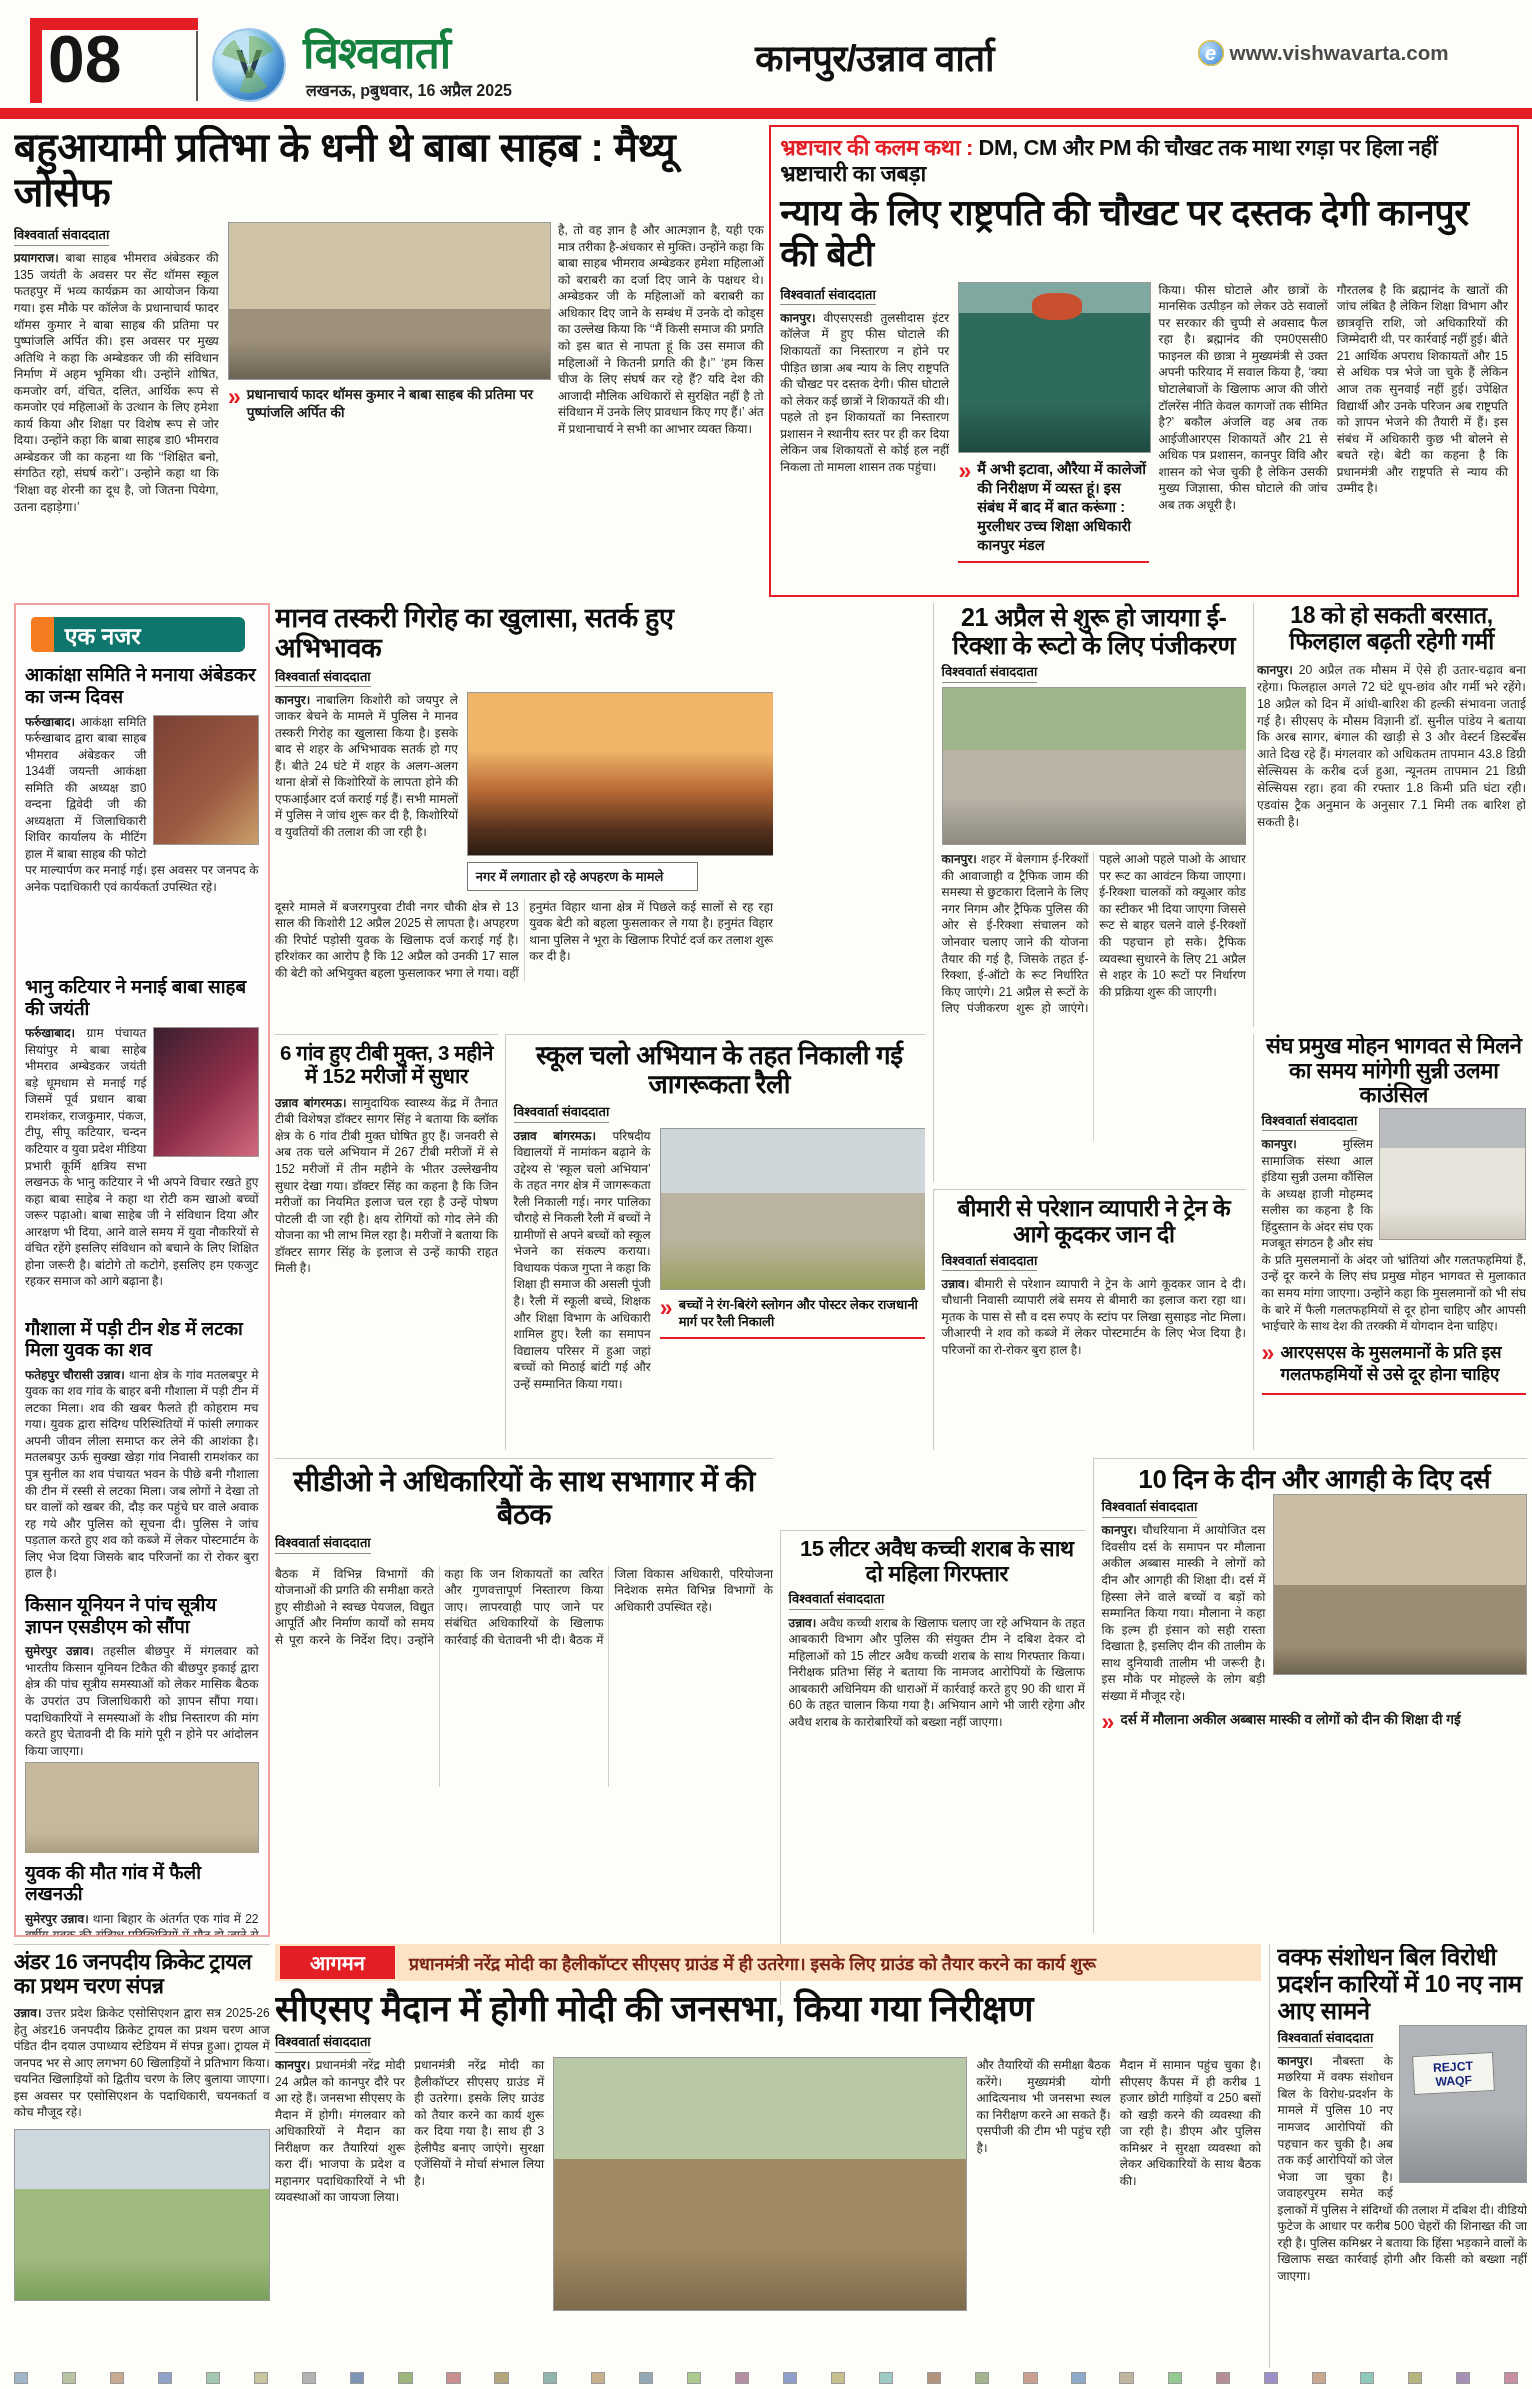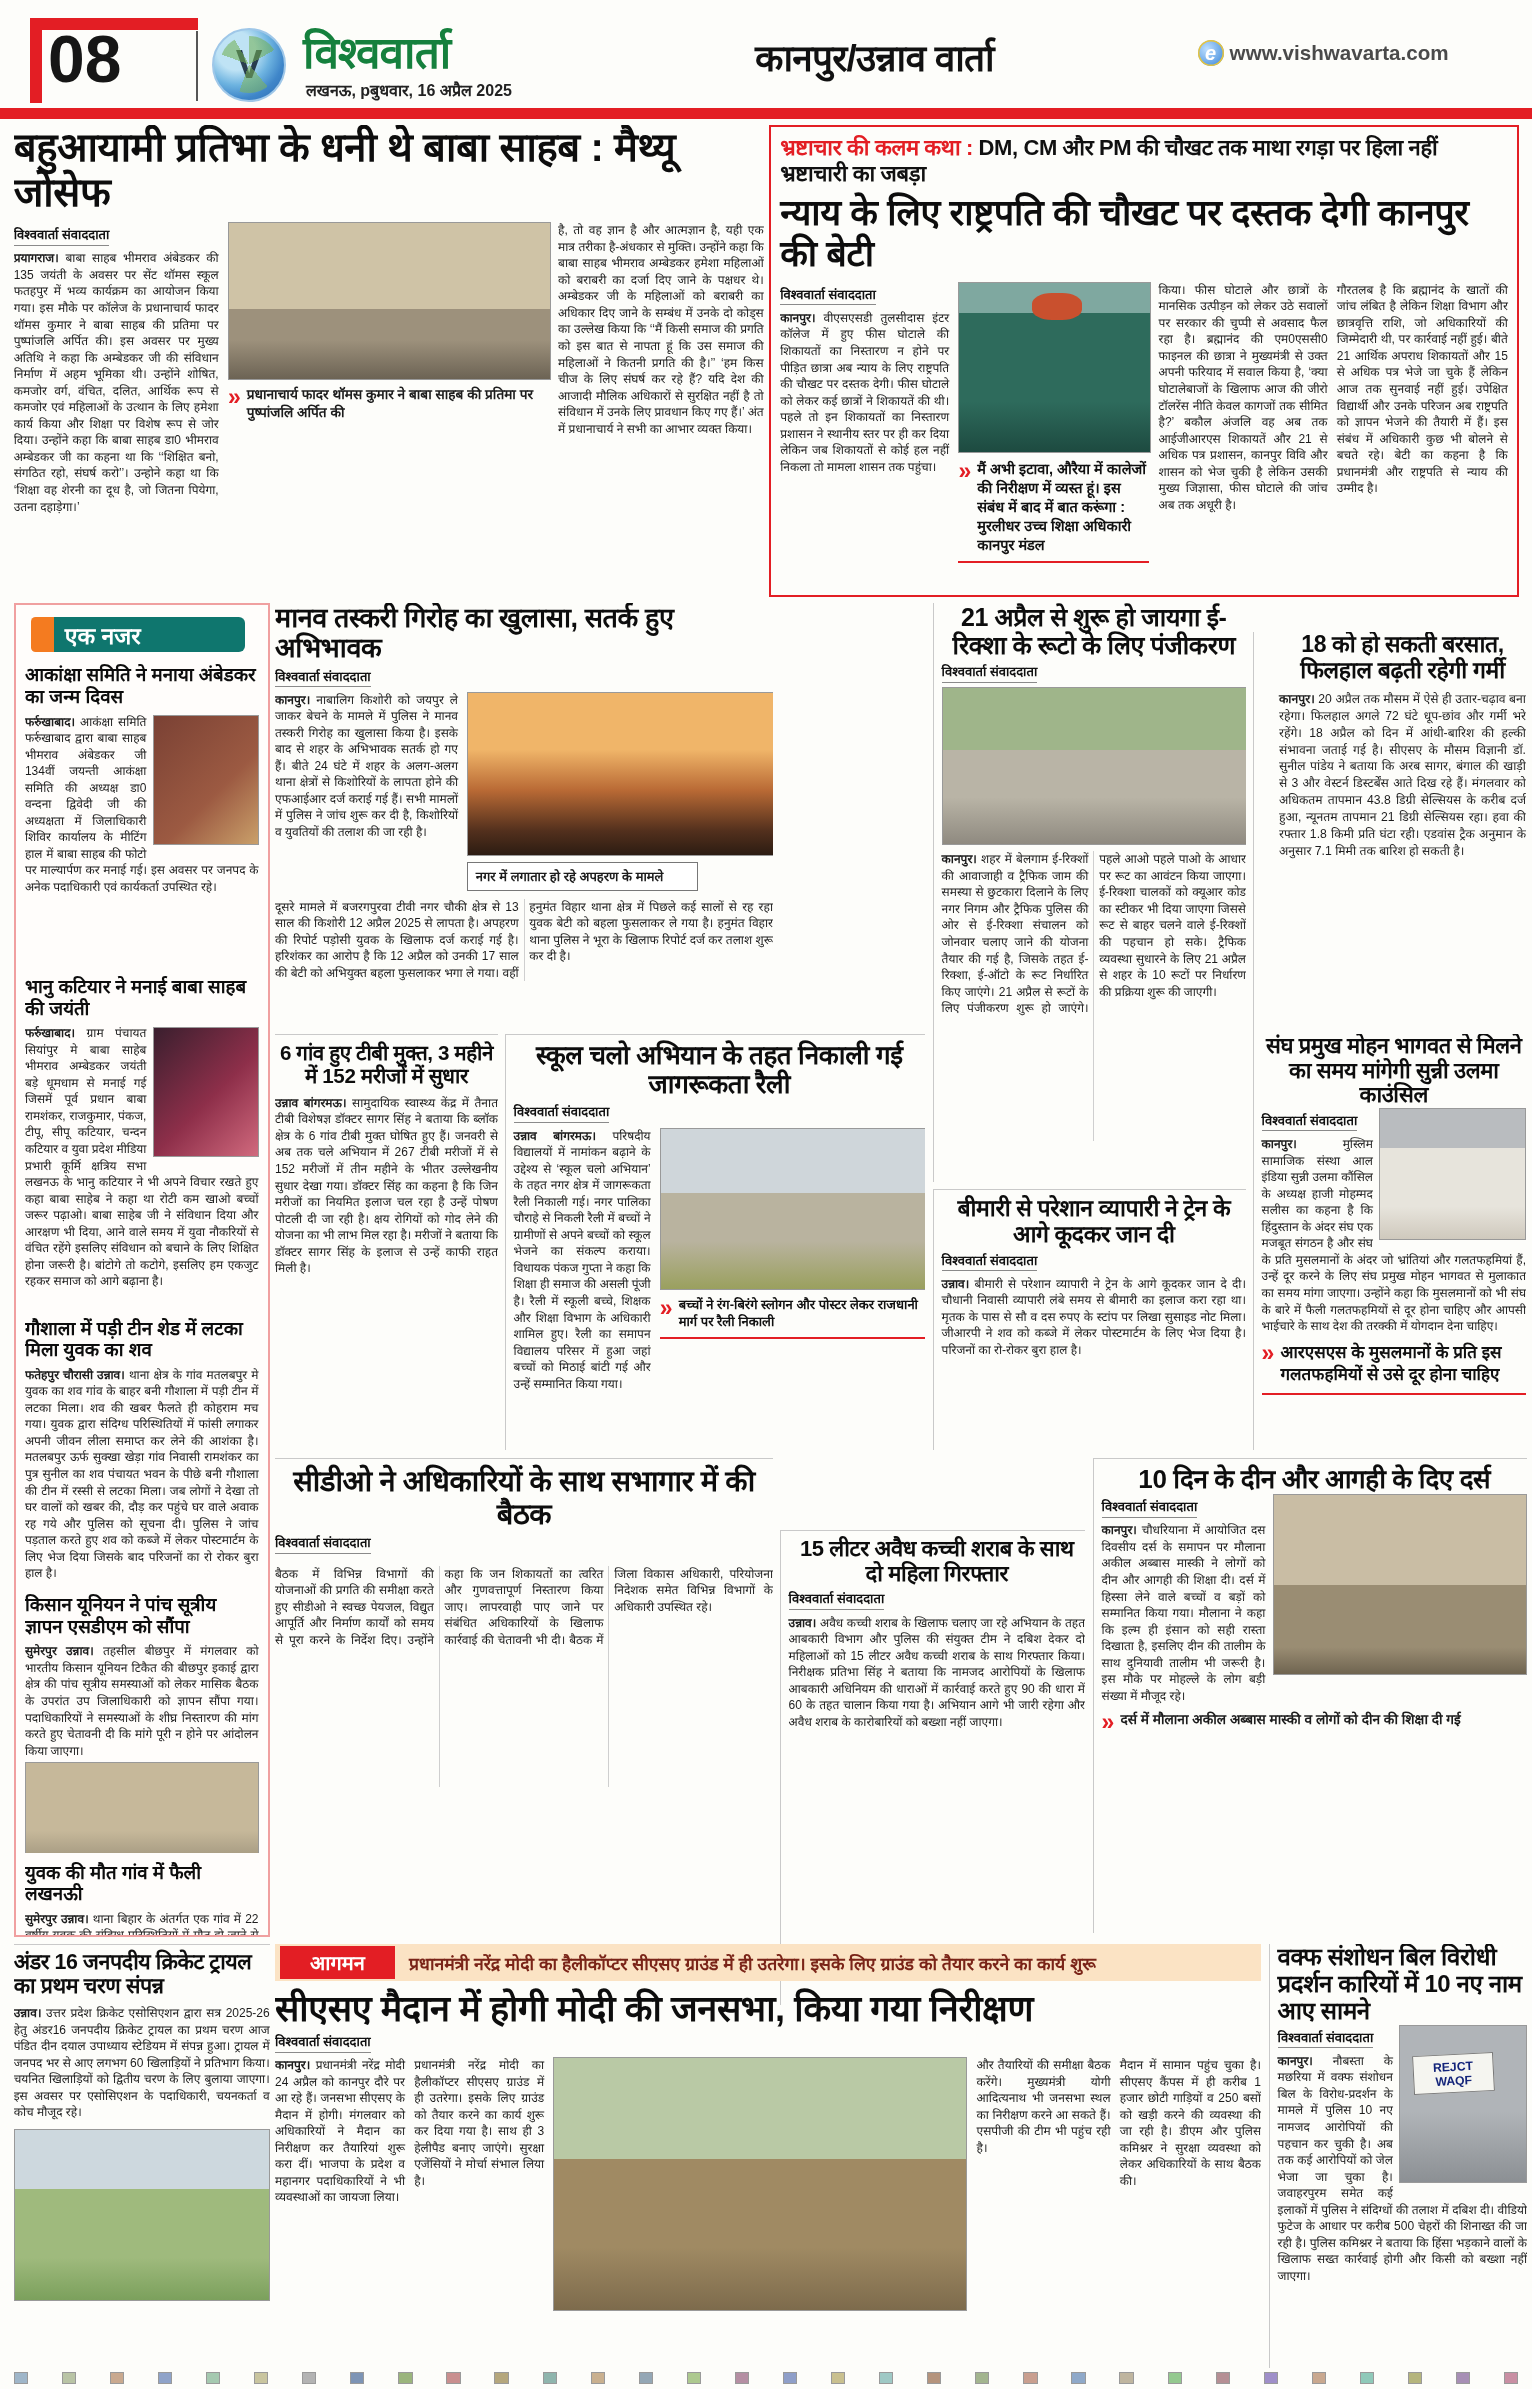--- a/index.html
+++ b/index.html
@@ -195,21 +195,21 @@
     <p class="body cols2" style="margin-top:7.6px;">दूसरे मामले में बजरगपुरवा टीवी नगर चौकी क्षेत्र से 13 साल की किशोरी 12 अप्रैल 2025 से लापता है। अपहरण की रिपोर्ट पड़ोसी युवक के खिलाफ दर्ज कराई गई है। हरिशंकर का आरोप है कि 12 अप्रैल को उनकी 17 साल की बेटी को अभियुक्त बहला फुसलाकर भगा ले गया। वहीं हनुमंत विहार थाना क्षेत्र में पिछले कई सालों से रह रहा युवक बेटी को बहला फुसलाकर ले गया है। हनुमंत विहार थाना पुलिस ने भूरा के खिलाफ रिपोर्ट दर्ज कर तलाश शुरू कर दी है।</p>
   </section>
 
   <section class="art bl" id="a5" style="left:933px;top:603px;width:313px;height:579px;padding-left:7.6px;box-sizing:border-box;">
     <h1 class="hl hl-c" style="font-size:25px;">21 अप्रैल से शुरू हो जायगा ई-रिक्शा के रूटो के लिए पंजीकरण</h1>
     <span class="byline">विश्ववार्ता संवाददाता</span>
     <div class="photo ph-a5" style="width:100%;height:156px;margin-bottom:6.1px;"></div>
     <p class="body cols2" style="height:290px;"><span class="city">कानपुर।</span> <span>शहर में बेलगाम ई-रिक्शों की आवाजाही व ट्रैफिक जाम की समस्या से छुटकारा दिलाने के लिए नगर निगम और ट्रैफिक पुलिस की ओर से ई-रिक्शा संचालन को जोनवार चलाए जाने की योजना तैयार की गई है, जिसके तहत ई-रिक्शा, ई-ऑटो के रूट निर्धारित किए जाएंगे। 21 अप्रैल से रूटों के लिए पंजीकरण शुरू हो जाएंगे। पहले आओ पहले पाओ के आधार पर रूट का आवंटन किया जाएगा। ई-रिक्शा चालकों को क्यूआर कोड का स्टीकर भी दिया जाएगा जिससे रूट से बाहर चलने वाले ई-रिक्शों की पहचान हो सके। ट्रैफिक व्यवस्था सुधारने के लिए 21 अप्रैल से शहर के 10 रूटों पर निर्धारण की प्रक्रिया शुरू की जाएगी।</span></p>
   </section>
 
-  <section class="art bl" id="a6" style="left:1253px;top:603px;width:273px;height:424px;padding-left:25px;box-sizing:border-box;margin-top:29px;">
+  <section class="art bl" id="a6" style="left:1253px;top:603px;width:273px;height:424px;padding-left:3px;box-sizing:border-box;">
     <h1 class="hl hl-c" style="font-size:23px;">18 को हो सकती बरसात, फिलहाल बढ़ती रहेगी गर्मी</h1>
     <p class="body" style="margin-top:7.6px;font-size:12.2px;"><span class="city">कानपुर।</span> <span>20 अप्रैल तक मौसम में ऐसे ही उतार-चढ़ाव बना रहेगा। फिलहाल अगले 72 घंटे धूप-छांव और गर्मी भरे रहेंगे। 18 अप्रैल को दिन में आंधी-बारिश की हल्की संभावना जताई गई है। सीएसए के मौसम विज्ञानी डॉ. सुनील पांडेय ने बताया कि अरब सागर, बंगाल की खाड़ी से 3 और वेस्टर्न डिस्टर्बेंस आते दिख रहे हैं। मंगलवार को अधिकतम तापमान 43.8 डिग्री सेल्सियस के करीब दर्ज हुआ, न्यूनतम तापमान 21 डिग्री सेल्सियस रहा। हवा की रफ्तार 1.8 किमी प्रति घंटा रही। एडवांस ट्रैक अनुमान के अनुसार 7.1 मिमी तक बारिश हो सकती है।</span></p>
   </section>
 
   <section class="art bt" id="a7" style="left:275px;top:1034px;width:223px;height:416px;padding-top:6.1px;box-sizing:border-box;">
     <h1 class="hl hl-c" style="font-size:20.6px;">6 गांव हुए टीबी मुक्त, 3 महीने में 152 मरीजों में सुधार</h1>
     <p class="body" style="margin-top:7.6px;"><span class="city">उन्नाव बांगरमऊ।</span> <span>सामुदायिक स्वास्थ्य केंद्र में तैनात टीबी विशेषज्ञ डॉक्टर सागर सिंह ने बताया कि ब्लॉक क्षेत्र के 6 गांव टीबी मुक्त घोषित हुए हैं। जनवरी से अब तक चले अभियान में 267 टीबी मरीजों में से 152 मरीजों में तीन महीने के भीतर उल्लेखनीय सुधार देखा गया। डॉक्टर सिंह का कहना है कि जिन मरीजों का नियमित इलाज चल रहा है उन्हें पोषण पोटली दी जा रही है। क्षय रोगियों को गोद लेने की योजना का भी लाभ मिल रहा है। मरीजों ने बताया कि डॉक्टर सागर सिंह के इलाज से उन्हें काफी राहत मिली है।</span></p>
   </section>
 
   <section class="art bt" id="a8" style="left:505px;top:1034px;width:420px;height:416px;padding:6.1px 0 0 7.6px;box-sizing:border-box;border-left:0.8px solid #c9c9c9;">

